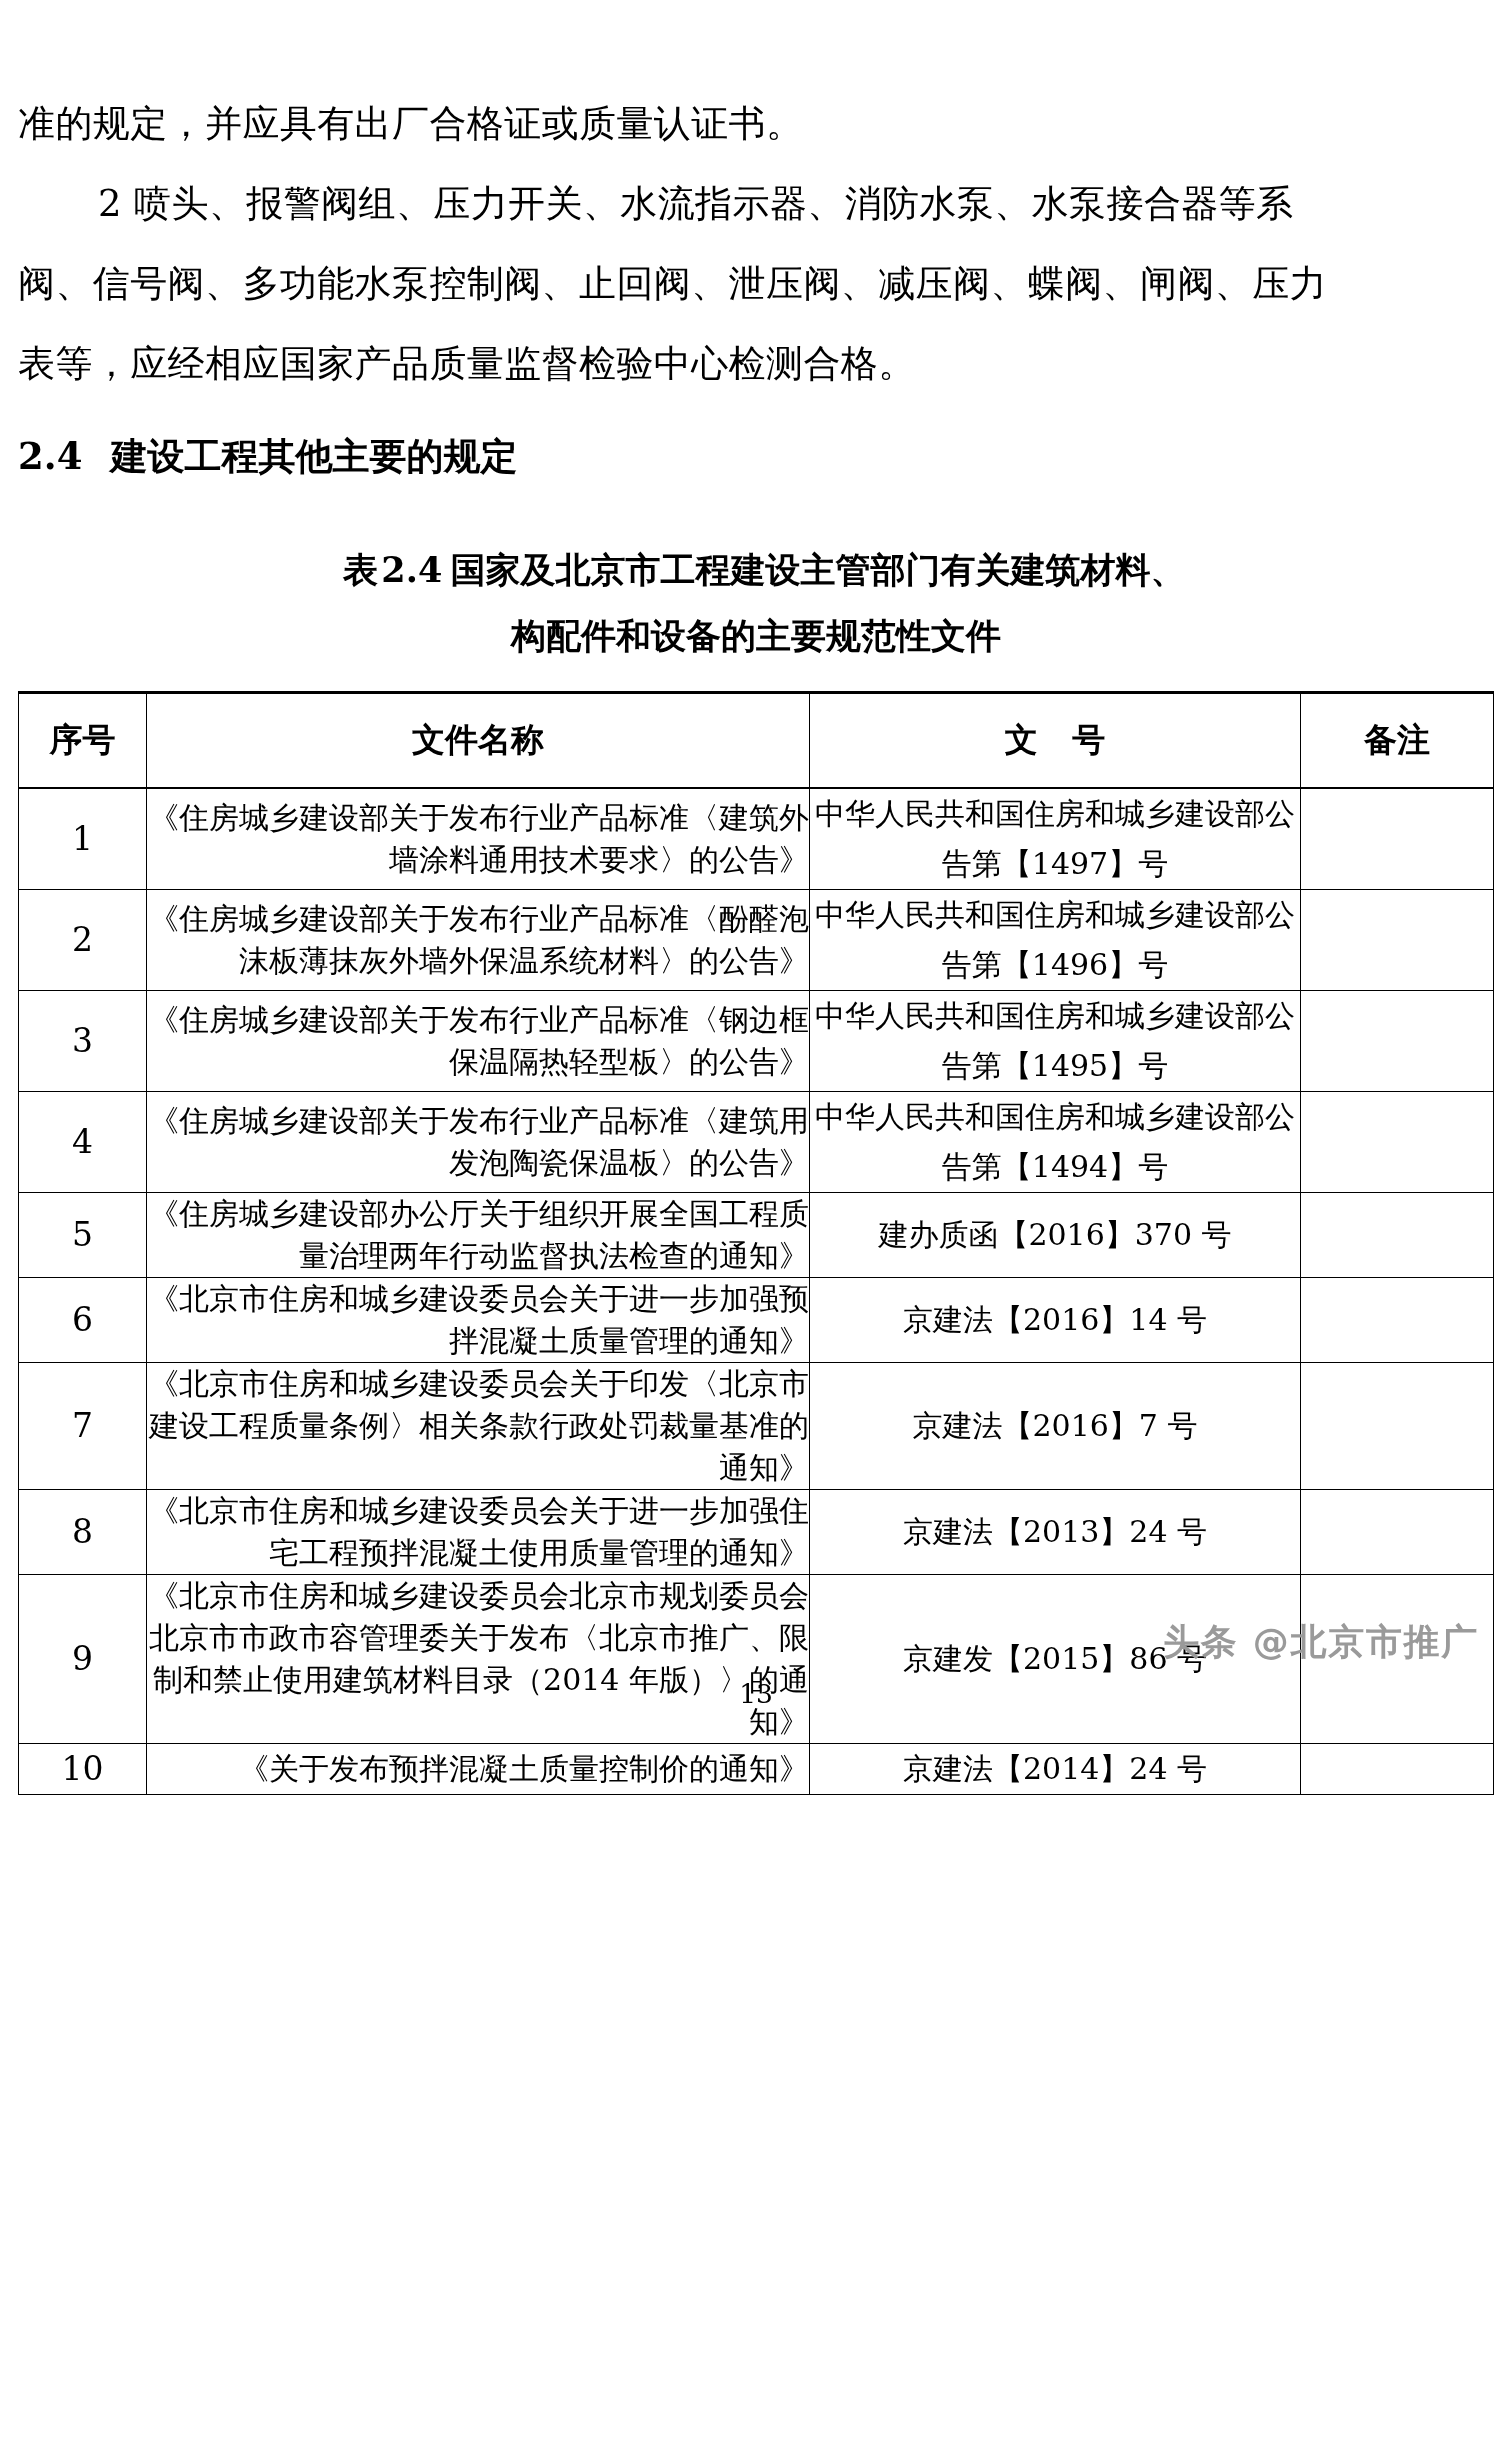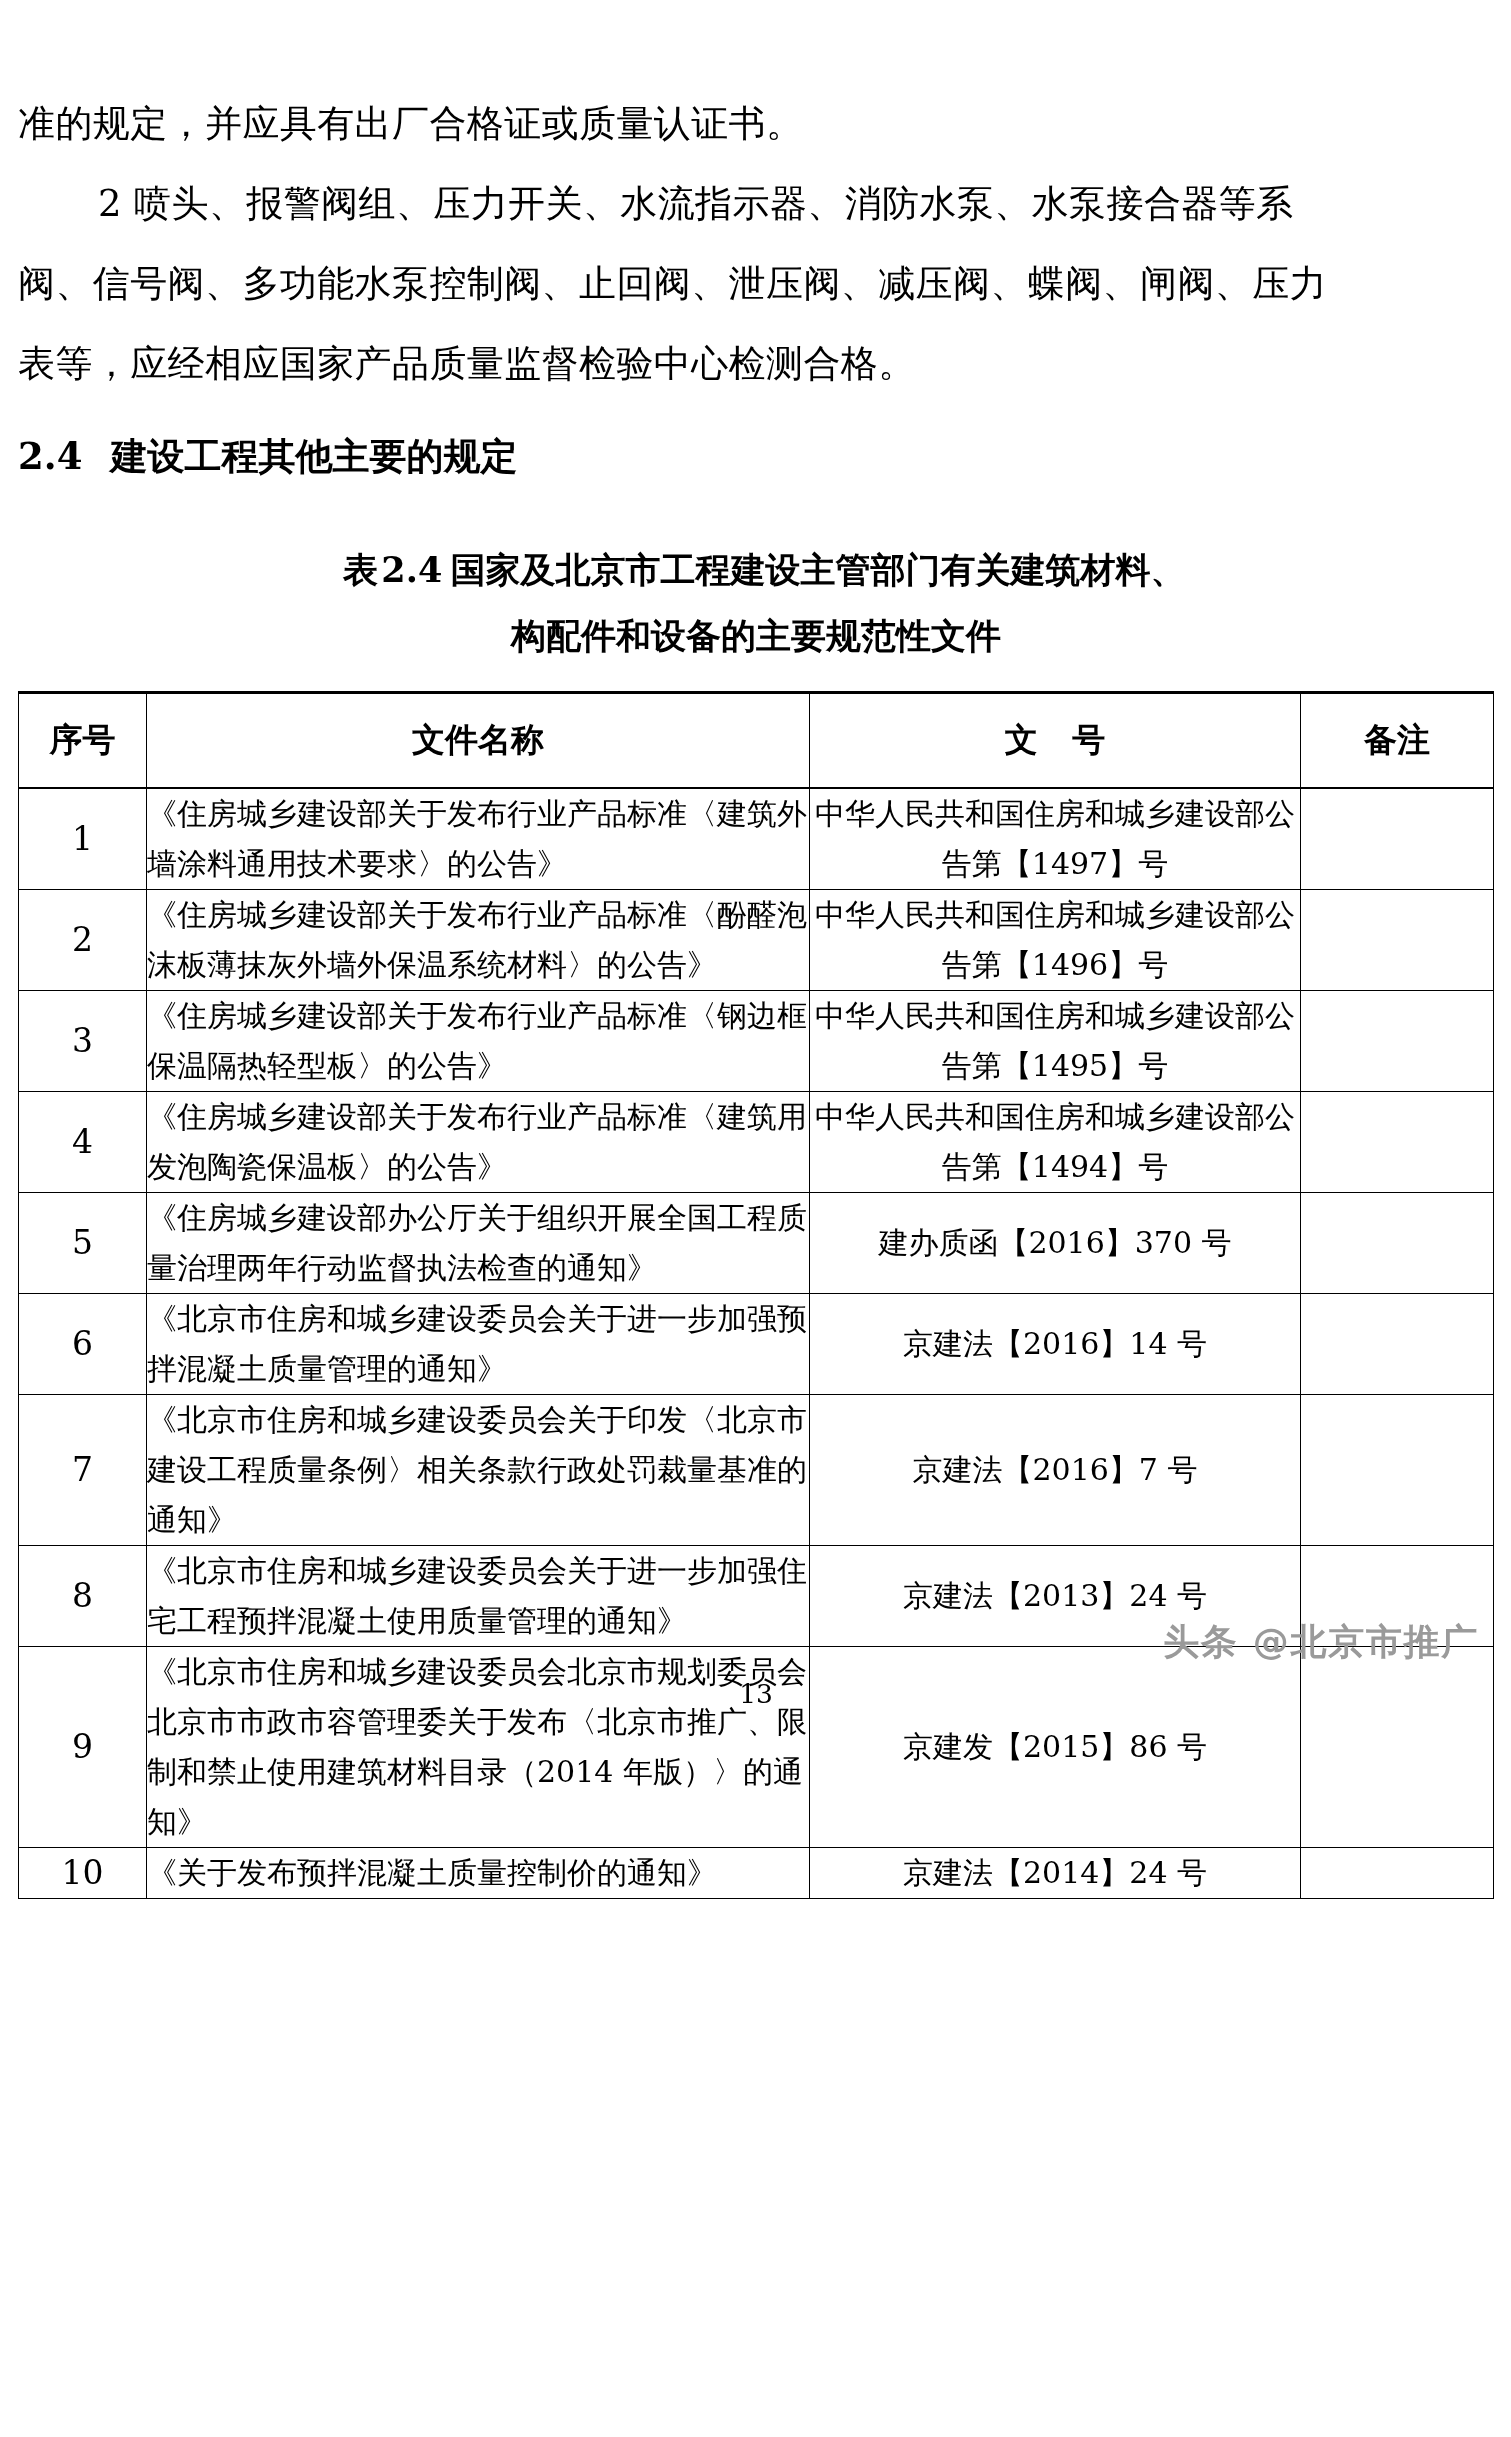--- a/index.html
+++ b/index.html
@@ -90,23 +90,23 @@
     margin-top: 44px;
   }
   .doc-table thead th.th-wenhao { letter-spacing: 11.6px; text-indent: 11.6px; }
 
   .cell-no {
     text-align: center;
     font-size: 33px;
     font-family: "DejaVu Serif", "Liberation Serif", serif;
   }
   .cell-name {
-    text-align: left;
+    text-align: right;
     padding: 13.3px 11.6px 13.3px 21.6px;
-    line-height: 50px;
+    line-height: 42px;
     font-size: 30px;
     margin-top: 29px;
   }
   .cell-num {
     text-align: center;
     padding: 13.3px 8.3px 13.3px 18px;
     line-height: 50px;
     font-size: 30px;
   }
   .cell-note { }

